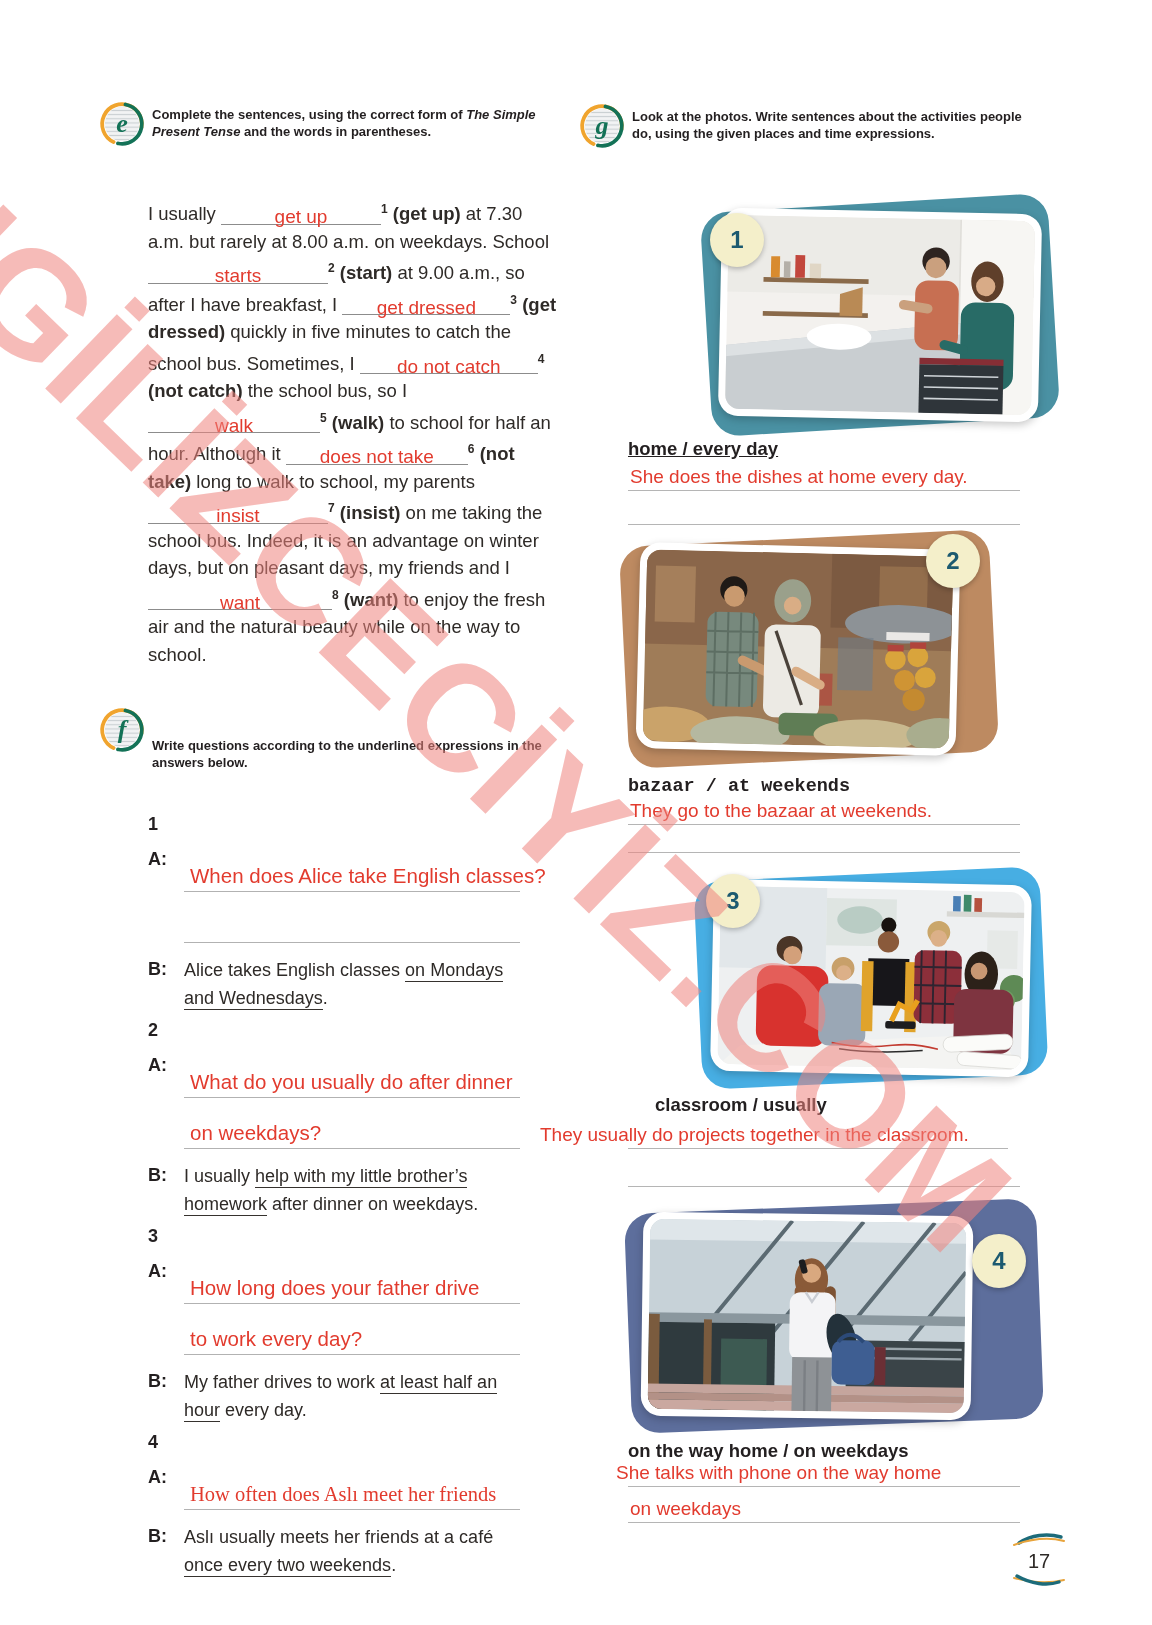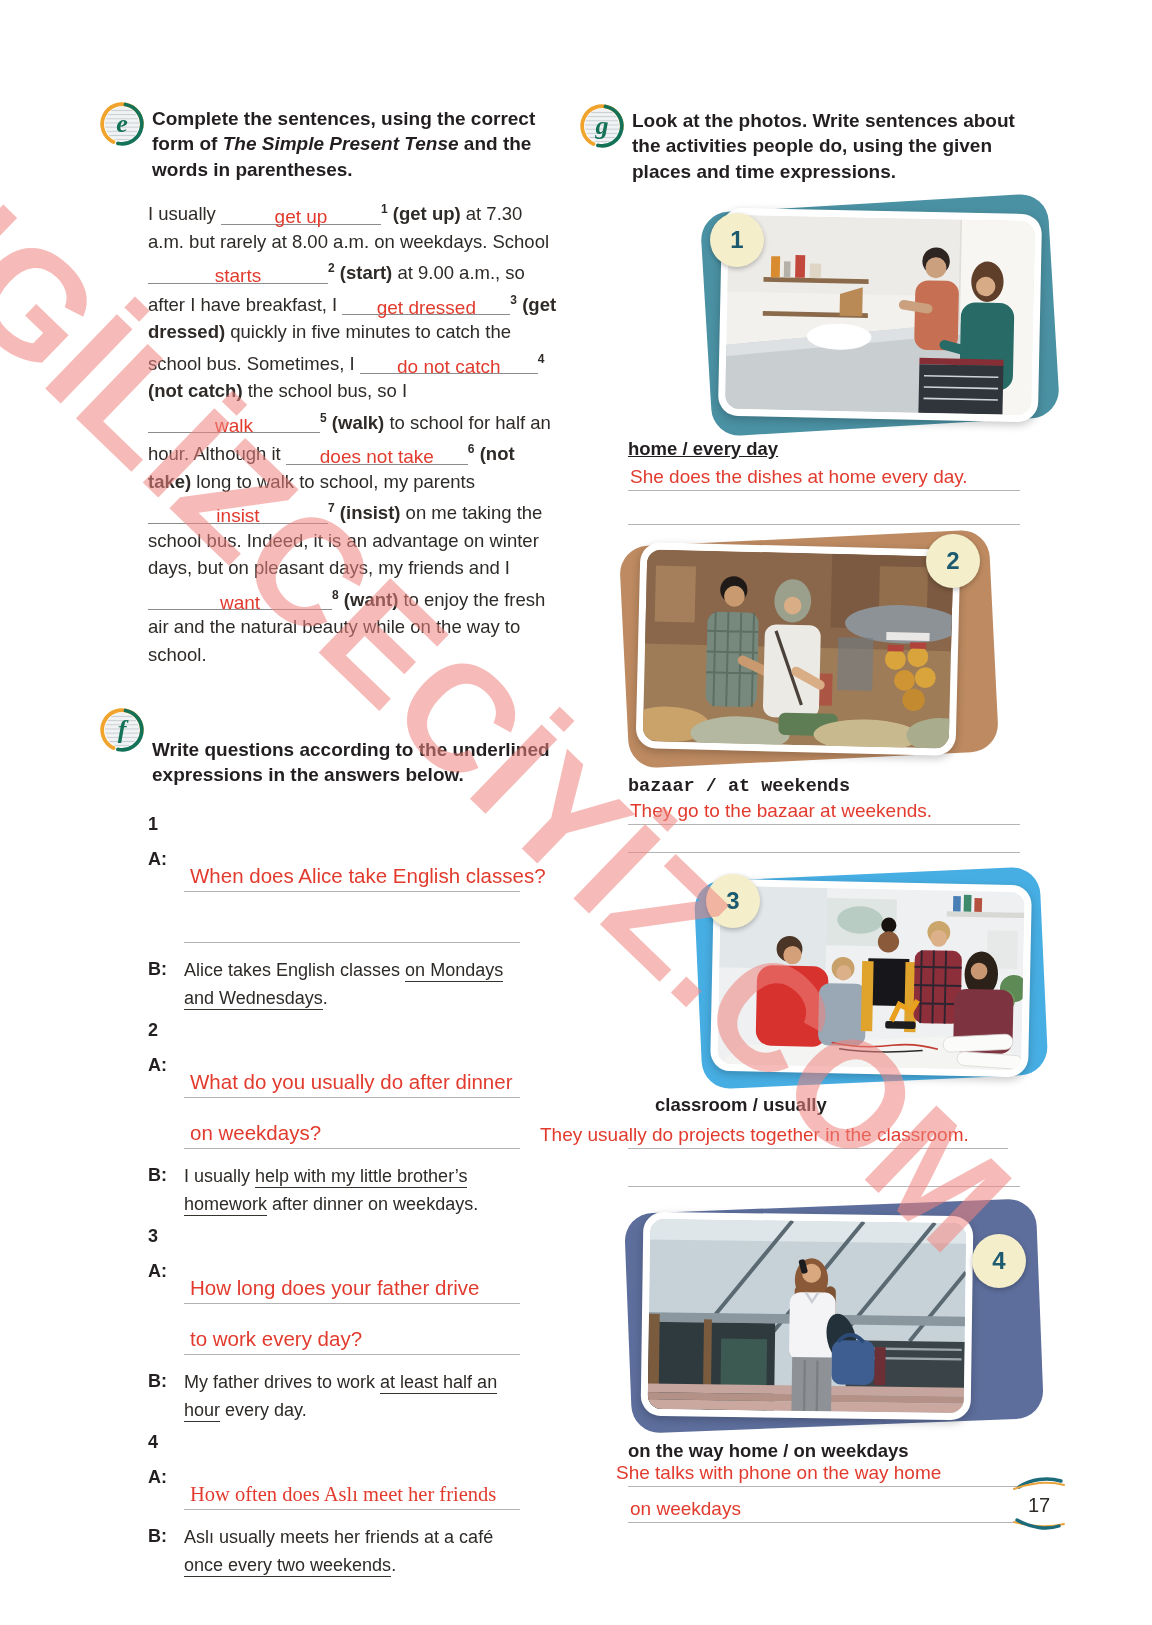--- a/index.html
+++ b/index.html
@@ -11,21 +11,21 @@
   
   .watermark {
     position:absolute; left:-60px; top:95px;
     transform:rotate(44deg); transform-origin:0 0;
     font-size:150px; font-weight:700; letter-spacing:1px;
     color:rgba(238,132,126,0.55); white-space:nowrap;
     z-index:40; pointer-events:none;
   }
   
   .ex-badge { position:absolute; width:48px; height:48px; z-index:5; }
-  .ex-head  { position:absolute; width:404px; font-weight:700; font-size:19px;
+  .ex-head  { position:absolute; width:404px; font-weight:700; font-size:13px;
               line-height:1.33; color:#231f20; z-index:6; }
   .seg-x  { font-weight:400; }
   .seg-b  { font-weight:700; }
   .seg-bi { font-weight:700; font-style:italic; }
   .seg-sup{ font-weight:700; font-size:12px; vertical-align:7px; }
   .seg-u  { border-bottom:1.6px solid #36322e; padding-bottom:1px; }
   .seg-blank {
     display:inline-block; min-width:150px; text-align:center;
     border-bottom:1.6px solid #8c8c8c; line-height:1;
   }
@@ -66,21 +66,21 @@
     box-shadow:0 2px 5px rgba(0,0,0,0.25); z-index:4;
   }
   .g-caption { position:absolute; left:628px; font-weight:700; font-size:18.5px; color:#231f20; z-index:6; }
   .g-ans  { position:absolute; left:628px; width:392px; height:34px;
             border-bottom:1.4px solid #b5b5b5; z-index:6; }
   .g-ans .red { position:absolute; left:2px; bottom:2px; color:#e23b2e;
                 font-size:19px; white-space:nowrap; }
   .g-blank{ position:absolute; left:628px; width:392px; height:0;
             border-bottom:1.4px solid #b5b5b5; z-index:6; }
   
-  .pagenum { position:absolute; left:1002px; top:1476px; width:74px;
+  .pagenum { position:absolute; left:1002px; top:1532px; width:74px;
              text-align:center; z-index:6; }
   .pagenum .num { font-size:20px; color:#2e2a27; }
   .hidden-defs { position:absolute; width:0; height:0; }
 </style>
 </head>
 <body>
 
 <svg class="hidden-defs" aria-hidden="true">
   <defs>
     <pattern id="hatchP" width="6" height="4" patternUnits="userSpaceOnUse">

